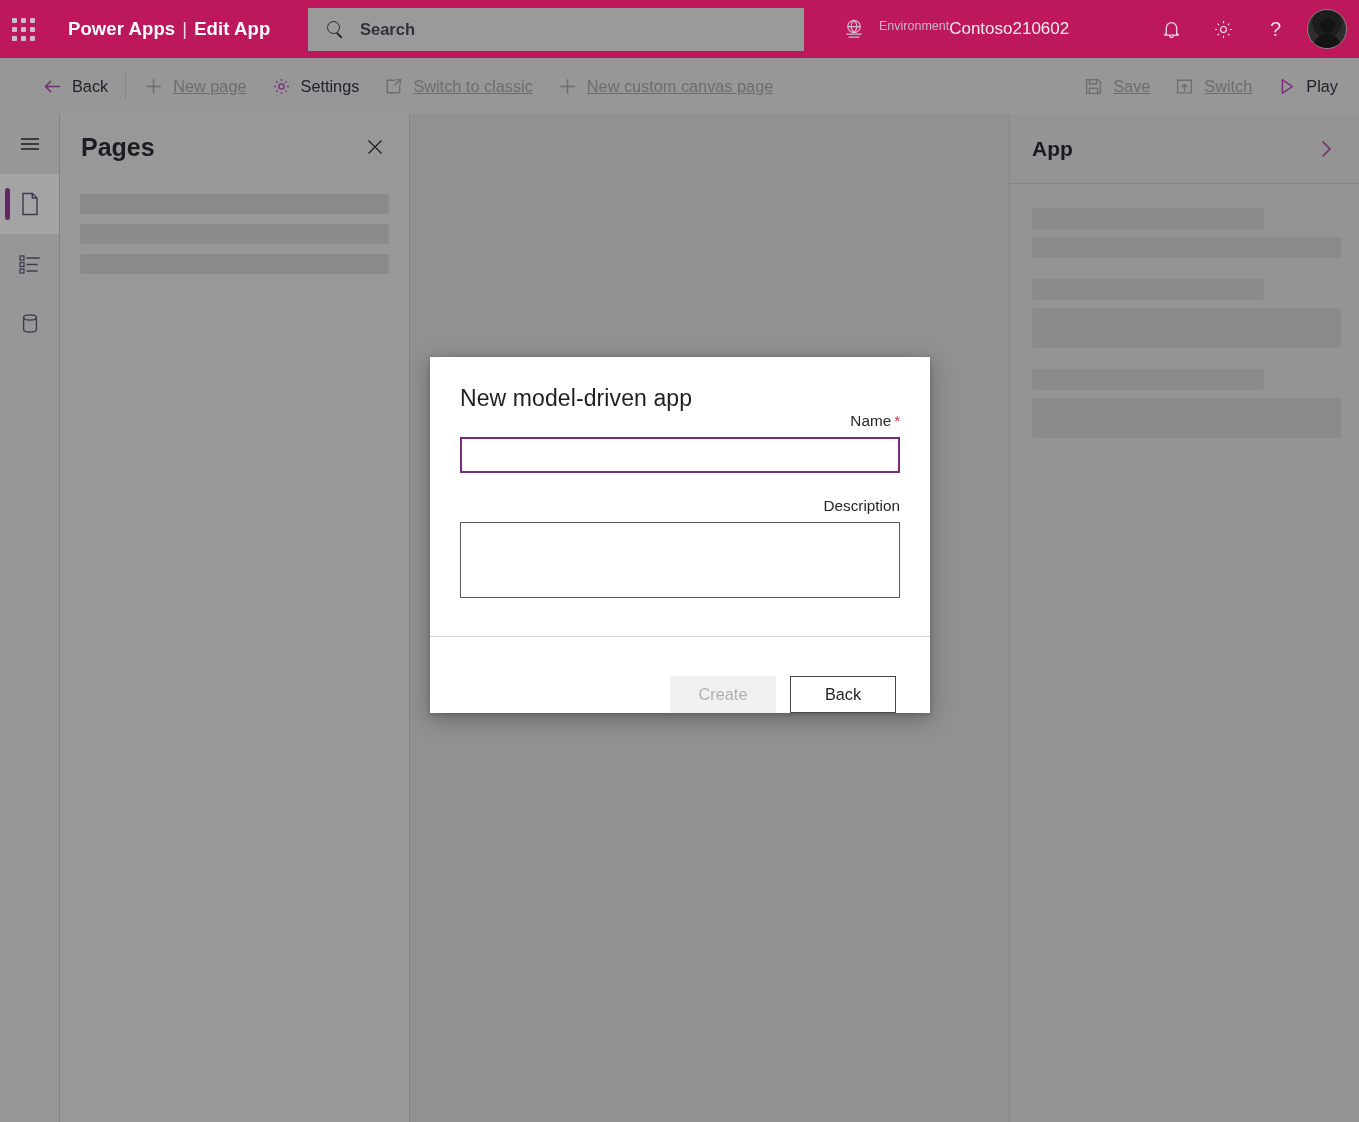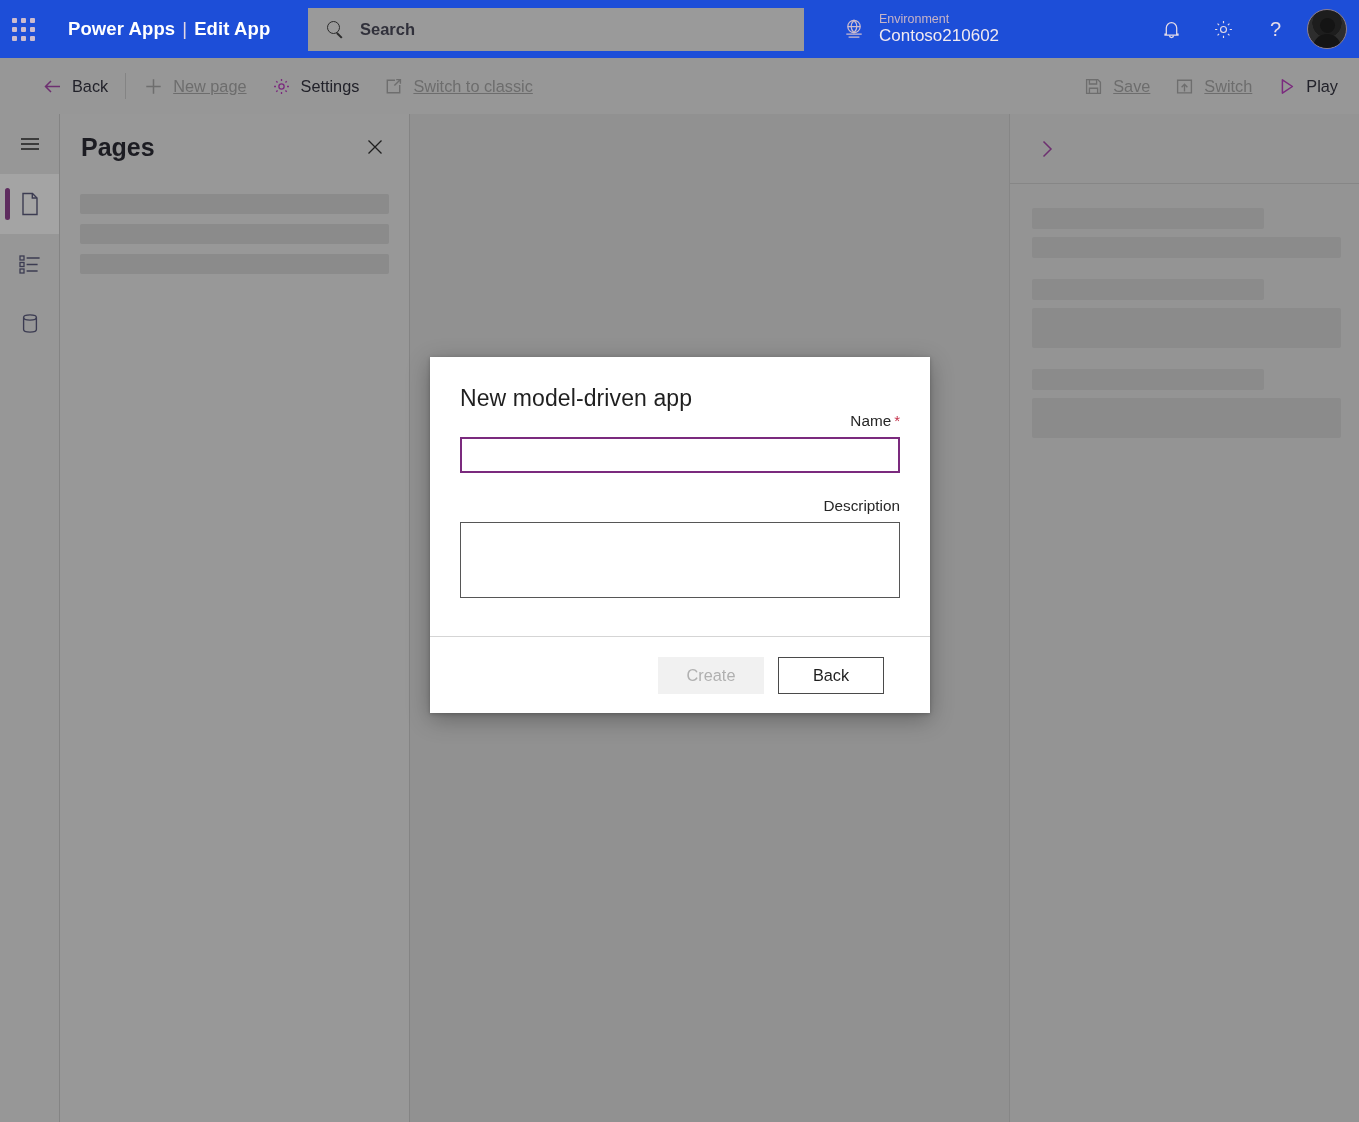--- a/index.html
+++ b/index.html
@@ -9,21 +9,21 @@
     font-family: "Liberation Sans", sans-serif;
     background: #919191;
     overflow: hidden;
   }
 
   #root { position: relative; width: 1359px; height: 1122px; }
 
   
   .topbar {
     position: absolute; left: 0; top: 0; width: 1359px; height: 58px;
-    background: #1d4ed8;
+    background: #be185d;
     display: flex; align-items: center;
   }
   .waffle {
     width: 46px; height: 58px;
     display: flex; align-items: center; justify-content: center;
     cursor: pointer;
   }
   .waffle-grid {
     display: grid; grid-template-columns: repeat(3, 5px);
     grid-template-rows: repeat(3, 5px); gap: 4px;
@@ -56,21 +56,21 @@
   .search-text { margin-left: 15px; color: #31313b; font-size: 16.5px; }
 
   .env {
     position: absolute; left: 843px; top: 0; height: 58px;
     display: flex; align-items: center; cursor: pointer;
   }
   .globe-icon {
     width: 22px; height: 22px; position: relative; margin-right: 14px;
   }
   .globe-icon svg { display: block; }
-  .env-text { display: flex; flex-direction: column; line-height: 1.15; }
+  .env-text { display: flex; flex-direction: row; line-height: 1.15; }
   .env-label { color: #c6b3c7; font-size: 12.5px; }
   .env-value { color: #f0e9f0; font-size: 17px; }
 
   .topicons {
     position: absolute; right: 12px; top: 0; height: 58px;
     display: flex; align-items: center;
   }
   .topicon {
     width: 52px; height: 58px; display: flex; align-items: center; justify-content: center;
     cursor: pointer;
@@ -191,22 +191,22 @@
   }
   .field-gap { height: 24px; }
   .desc-input {
     width: 440px; height: 76px;
     border: 1px solid #565656; background: #fff;
     font-family: "Liberation Sans", sans-serif; font-size: 15px; color: #1f1f1f;
     padding: 7px 9px; resize: none; outline: none;
   }
   .dlg-foot {
     border-top: 1px solid #d5d5d5;
-    height: 77px; display: flex; align-items: center; justify-content: flex-end;
-    padding-right: 46px; gap: 14px;
+    height: 77px; display: flex; align-items: flex-end; justify-content: flex-end;
+    padding-right: 34px; gap: 14px;
   }
   .btn {
     height: 37px; min-width: 106px; padding: 0 16px;
     font-family: "Liberation Sans", sans-serif; font-size: 16.3px;
     display: flex; align-items: center; justify-content: center; cursor: pointer;
   }
   .btn-create { background: #f1f1f1; color: #b0b0b0; border: none; cursor: default; }
   .btn-back { background: #ffffff; color: #1f1f1f; border: 1px solid #4a4a4a; }
 </style>
 </head>
@@ -318,20 +318,28 @@
       <div class="cmd disabled">
         <span class="ci">
           <svg width="21" height="21" viewBox="0 0 21 21" fill="none" stroke="#6e6e6e" stroke-width="1.4">
             <path d="M12 4.3H4.3v12.4h12.4V9"></path>
             <path d="M11.4 9.6l5.8-5.8M13.2 3.6h4.2v4.2"></path>
           </svg>
         </span>
         <span>Switch to classic</span>
       </div>
 
+      <div class="cmd disabled">
+        <span class="ci">
+          <svg width="21" height="21" viewBox="0 0 21 21" fill="none" stroke="#6e6e6e" stroke-width="1.5">
+            <path d="M10.5 3.3v14.4M3.3 10.5h14.4"></path>
+          </svg>
+        </span>
+        <span>New custom canvas page</span>
+      </div>
     </div>
 
     <div class="cmd-right">
 
       <div class="cmd disabled">
         <span class="ci">
           <svg width="21" height="21" viewBox="0 0 21 21" fill="none" stroke="#6e6e6e" stroke-width="1.35">
             <path d="M3.6 3.6h11.2l2.6 2.6v11.2H3.6z"></path>
             <path d="M6.4 3.6h7.2v4.4H6.4zM6.4 17.4v-5.2h8.2v5.2"></path>
           </svg>
@@ -413,20 +421,21 @@
       <div class="skel"></div>
       <div class="skel"></div>
       <div class="skel"></div>
     </div>
   </div>
 
   <div class="canvas"></div>
 
   <div class="apppanel">
     <div class="app-head">
+      <span class="app-title">App</span>
       <span class="chev">
         <svg width="22" height="22" viewBox="0 0 22 22" fill="none" stroke="#6d3070" stroke-width="1.5">
           <path d="M7.5 3.5L15 11l-7.5 7.5"></path>
         </svg>
       </span>
     </div>
     <div class="app-skel">
       <div class="grp">
         <div class="skel bar-s"></div>
         <div class="skel bar-w"></div>

